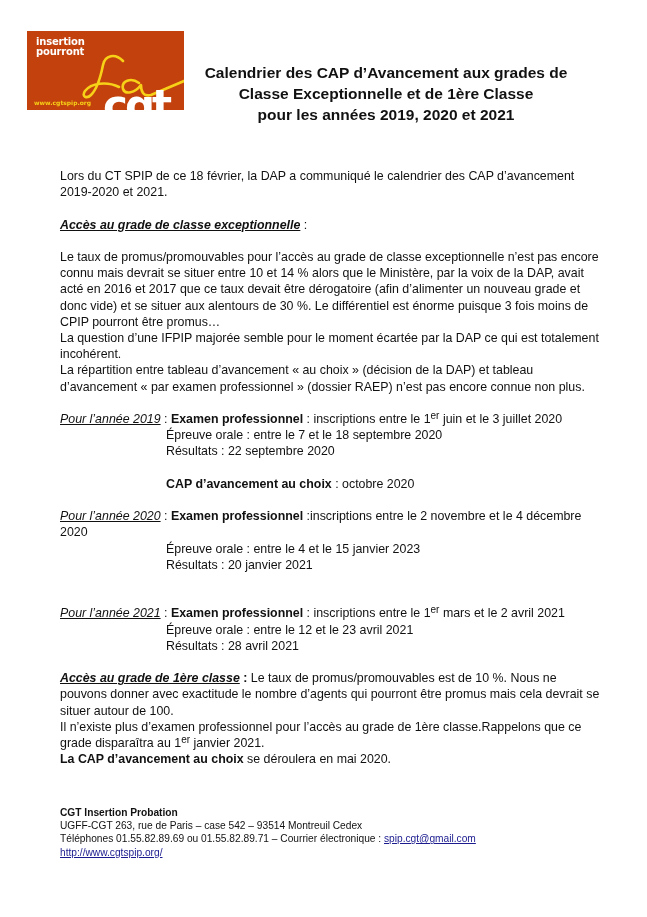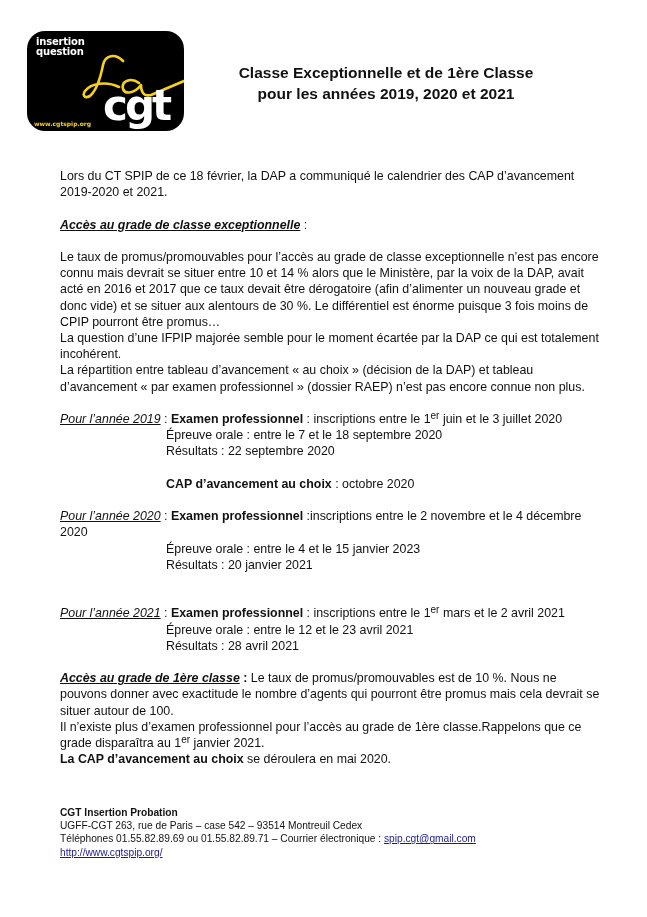--- a/index.html
+++ b/index.html
@@ -2,22 +2,22 @@
 <html><head>
   <meta charset="utf-8">
   <style>
     html, body { margin: 0; padding: 0; background: #ffffff; }
     body {
       width: 647px; height: 917px; position: relative; overflow: hidden;
       font-family: "Liberation Sans", "DejaVu Sans", sans-serif;
       color: #111111;
     }
     .logo {
-      position: absolute; left: 27px; top: 31px; width: 157px; height: 100px;
-      background: #000000; overflow: hidden; border-radius: 18px;
+      position: absolute; left: 27px; top: 31px; width: 157px; height: 79px;
+      background: #c2410c; overflow: hidden;
     }
     .logo .ip {
       position: absolute; left: 9px; top: 6px; color: #ffffff;
       font-family: "DejaVu Sans", sans-serif; font-weight: bold;
       font-size: 10px; line-height: 10px; letter-spacing: -0.2px;
     }
     .logo .la {
       position: absolute; left: 0; top: 0; width: 157px; height: 112px;
     }
     .logo .cgt {
@@ -52,30 +52,31 @@
       text-align: left; font-size: 10.2px; line-height: 13.2px;
     }
     .footer a { color: #1b1b8f; text-decoration: underline; }
   </style>
 </head>
 <body>
 
 <div class="logo">
   <div class="ip">
     <div>insertion</div>
-    <div>question</div>
+    <div>pourront</div>
   </div>
   <svg class="la" viewBox="0 0 157 112">
     <path d="M96 30 C 88 22, 78 24, 76 34 C 74 44, 70 58, 64 64 C 60 68, 54 66, 58 60 C 64 52, 80 50, 92 56 M 112 52 C 104 46, 94 50, 96 58 C 98 64, 108 62, 114 54 C 114 60, 116 66, 124 64 L 157 50" fill="none" stroke="#f7d117" stroke-width="2.6" stroke-linecap="round" stroke-linejoin="round"></path>
   </svg>
   <div class="cgt">cgt</div>
   <div class="url">www.cgtspip.org</div>
 </div>
 
 <div class="title">
+  <div>Calendrier des CAP d’Avancement aux grades de</div>
   <div>Classe Exceptionnelle et de 1ère Classe</div>
   <div>pour les années 2019, 2020 et 2021</div>
 </div>
 
 <div class="doc">
   <p>Lors du CT SPIP de ce 18 février, la DAP a communiqué le calendrier des CAP d’avancement 2019-2020 et 2021.</p>
   <div class="gap"></div>
 
   <p><span class="b u">Accès au grade de classe exceptionnelle</span><span> :</span></p>
   <div class="gap"></div>

